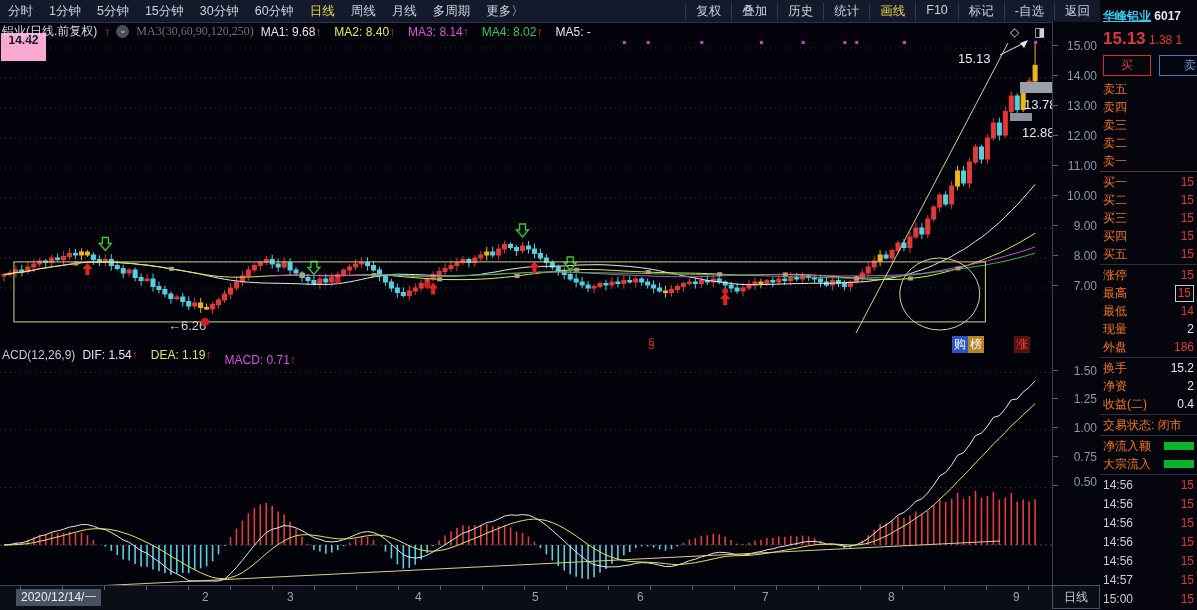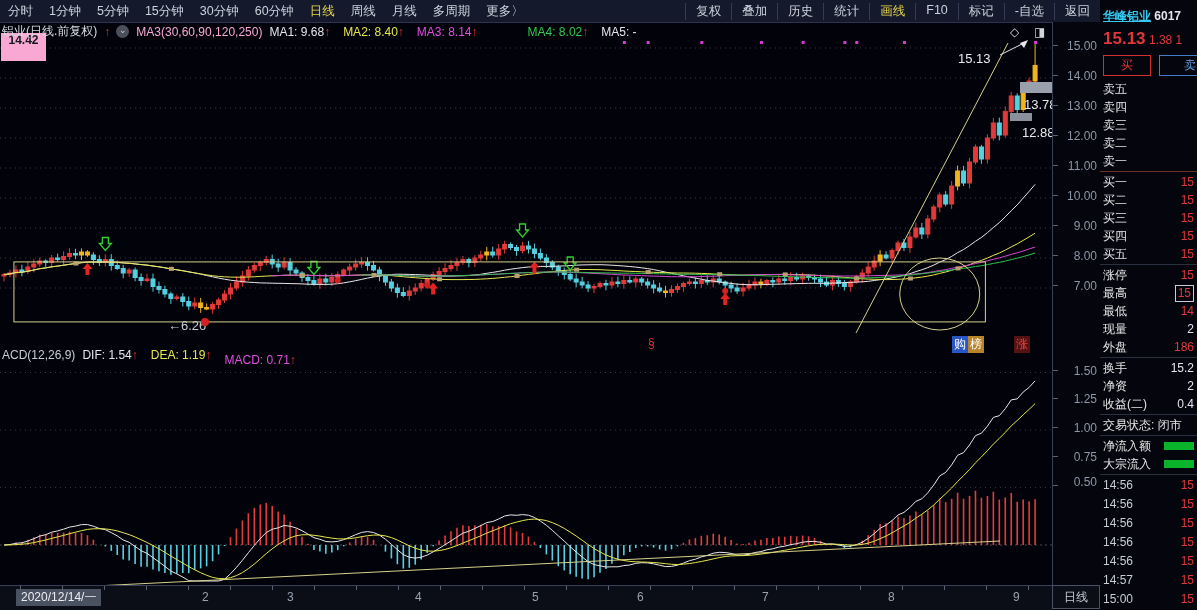--- a/index.html
+++ b/index.html
@@ -54,21 +54,21 @@
   #panel-name{margin:8px 0 0 3px;white-space:nowrap;font-weight:bold;}
   #panel-name .nm{color:#35c8f0;text-decoration:underline;}
   #panel-name .cd{color:#e4e6ea;}
   #panel-price{margin:4px 0 0 3px;white-space:nowrap;color:#e03838;}
   #panel-price .big{font-size:17px;font-weight:bold;}
   #panel-btns{display:flex;margin:6px 0 4px 3px;}
   .pbtn{width:46px;height:19px;line-height:19px;text-align:center;margin-right:8px;flex:none;}
   #btn-buy{border:1px solid #d23030;color:#e03838;}
   #btn-sell{border:1px solid #3f7cc8;color:#6aa0e8;width:60px;}
   .prow{display:flex;justify-content:space-between;height:18px;line-height:18px;padding:0 3px;}
-  .prow .lab{color:#e5e5e5;}
+  .prow .lab{color:#f97316;}
   .prow .val{color:#e03838;}
   .prow .val.white{color:#e4e6ea;}
   .prow .val.boxed{border:1px solid #c8ccd4;padding:0 2px;line-height:14px;margin-top:1px;}
   .pdiv{border-top:1px solid #2a3040;margin:1px 0;}
   .pdiv.red{border-top:1px solid #6b3226;}
   .greenbar{width:30px;height:8px;background:#0ab42a;margin-top:5px;}
   .trow{display:flex;justify-content:space-between;height:19px;line-height:19px;padding:0 3px;}
   .trow .t{color:#c8ccd4;}
   .trow .p{color:#e03838;}
   svg{position:absolute;left:0;overflow:hidden;}
@@ -103,26 +103,26 @@
         <span class="menu-item">标记</span>
         <span class="menu-item">-自选</span>
         <span class="menu-item">返回</span>
       </div>
   </div>
 
   <div id="chartheader">
     <span class="sp" style="color:#d8dce4;">铝业(日线.前复权)</span>
     <span class="up-arrow">↑</span>
     <span class="circle-icon">⌄</span>
-    <span class="sp" style="color:#f9a8d4;">MA3(30,60,90,120,250)</span>
+    <span class="sp" style="color:#737373;font-family:Liberation Serif, serif;">MA3(30,60,90,120,250)</span>
     <span id="ma-values" style="display:flex;">
         <span class="sp" style="color: rgb(228, 230, 234);">MA1: 9.68<span class="up-arrow">↑</span></span>
         <span class="sp" style="color: rgb(230, 230, 78);">MA2: 8.40<span class="up-arrow">↑</span></span>
         <span class="sp" style="color: rgb(224, 78, 224);">MA3: 8.14<span class="up-arrow">↑</span></span>
-        <span class="sp" style="color: rgb(50, 200, 82); margin-left: 37px;">MA4: 8.02<span class="up-arrow">↑</span></span>
+        <span class="sp" style="color: rgb(50, 200, 82);">MA4: 8.02<span class="up-arrow">↑</span></span>
         <span class="sp" style="color: rgb(228, 230, 234);">MA5: -</span>
       </span>
   </div>
 
   <span class="corner-icon" style="left:1010px;top:25px;">◇</span>
   <span class="corner-icon" style="left:1034px;top:25px;">◨</span>
 
   <svg id="main-svg" width="1052" height="327" style="top:25px;" viewBox="0 0 1052 327">
     <g id="g-grid">
         <line x1="0" y1="23" x2="1052" y2="23" stroke="#c8ccd8" stroke-opacity="0.28" stroke-width="1" stroke-dasharray="1 4"></line>

